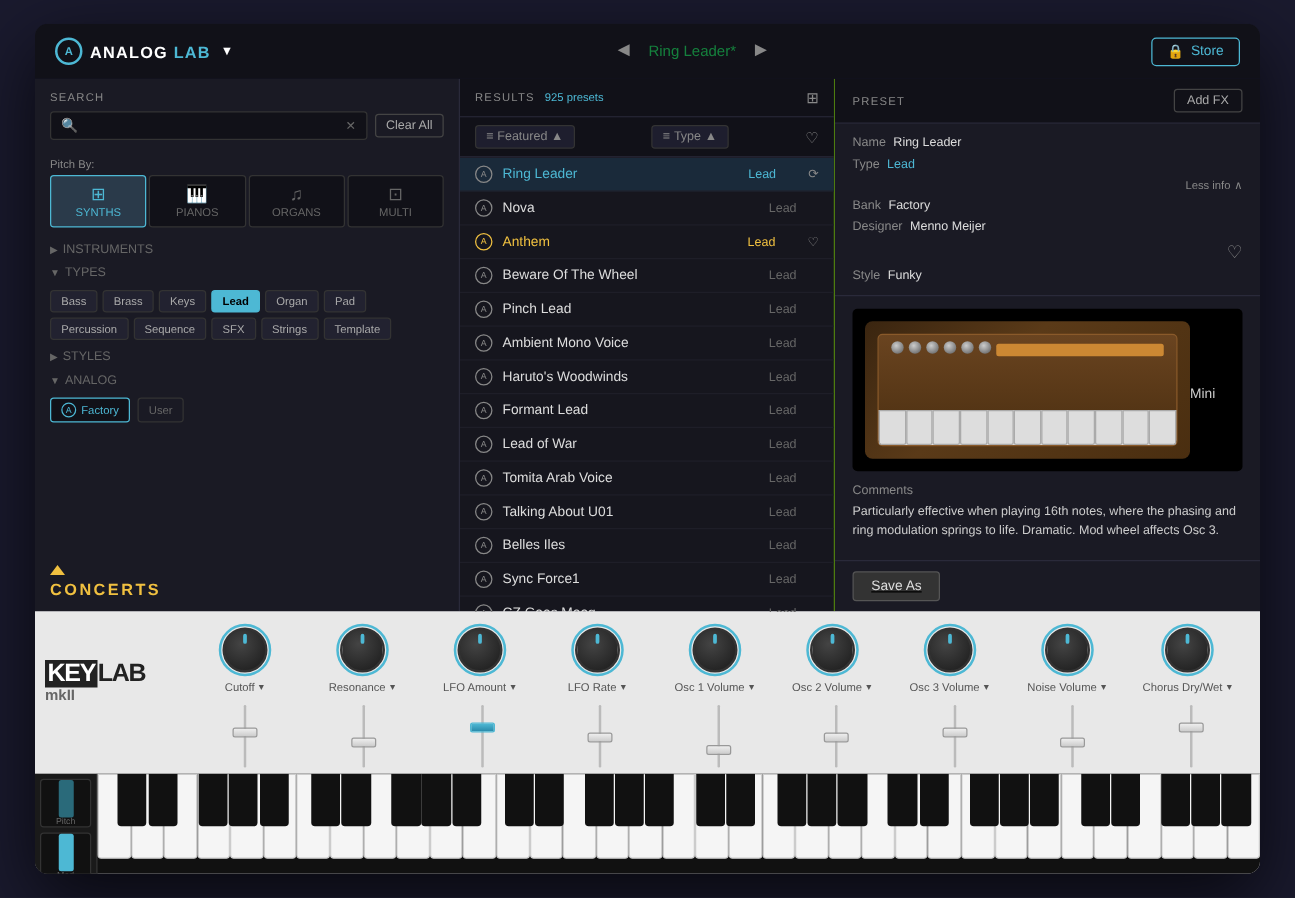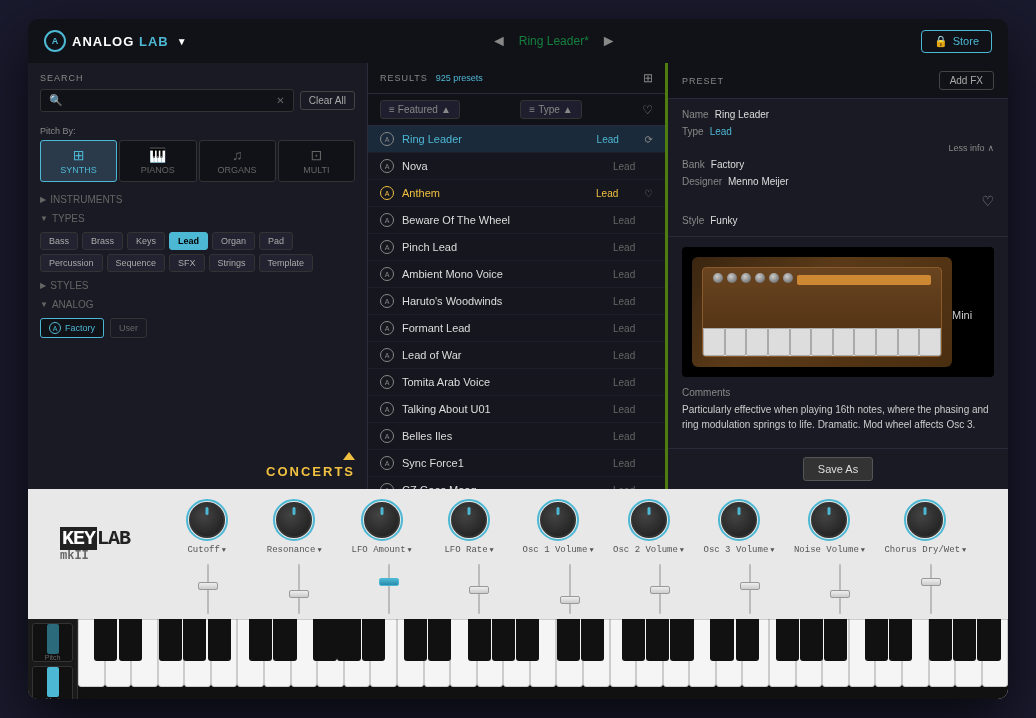--- a/index.html
+++ b/index.html
@@ -220,21 +220,21 @@
     .bank-chip-user {
       background: transparent;
       border: 1px solid #333;
       color: #666;
     }
     .concerts-section {
       margin-top: auto;
       padding: 10px 12px;
       display: flex;
       flex-direction: column;
-      align-items: flex-end;
+      align-items: flex-start;
       position: relative;
     }
     .concerts-triangle {
       width: 0; height: 0;
       border-left: 6px solid transparent;
       border-right: 6px solid transparent;
       border-bottom: 8px solid #f0c040;
       margin-bottom: 4px;
     }
     .concerts-label {
@@ -242,21 +242,21 @@
       font-size: 13px;
       font-weight: bold;
       letter-spacing: 2px;
     }
     
     .center-panel {
       width: 300px;
       background: #16161e;
       display: flex;
       flex-direction: column;
-      border-right: 3px solid #4d7c0f;
+      border-right: 1px solid #4d7c0f;
       flex-shrink: 0;
     }
     .results-header {
       display: flex;
       align-items: center;
       padding: 8px 12px;
       gap: 8px;
       background: #111118;
       border-bottom: 1px solid #2a2a3a;
     }
@@ -448,22 +448,23 @@
     .synth-name { color: #ccc; font-size: 11px; margin-top: 6px; }
     .comments-section {
       padding: 0 14px 10px;
     }
     .comments-label { color: #888; font-size: 10px; margin-bottom: 4px; }
     .comments-text { color: #ccc; font-size: 10px; line-height: 1.5; }
     .save-as-area {
       margin-top: auto;
       padding: 8px 14px;
       display: flex;
-      justify-content: center;
+      justify-content: flex-start;
       border-top: 1px solid #2a2a3a;
+      text-decoration: underline;
     }
     .save-as-btn {
       background: #333;
       border: 1px solid #555;
       color: #ddd;
       padding: 5px 14px;
       border-radius: 3px;
       font-size: 11px;
       cursor: pointer;
     }
@@ -471,25 +472,24 @@
     .bottom-section {
       height: 210px;
       background: #e8e8e8;
       display: flex;
       flex-direction: column;
       flex-shrink: 0;
     }
     .controls-area {
       display: flex;
       align-items: flex-start;
-      padding: 10px 32px 0;
+      padding: 10px 8px 0;
       gap: 17px;
       height: 130px;
       overflow: hidden;
-      font-family: Liberation Mono, monospace;
     }
     .keylab-label {
       display: flex;
       flex-direction: column;
       margin-right: 16px;
       margin-top: 30px;
     }
     .keylab-text {
       font-size: 20px;
       font-weight: bold;

